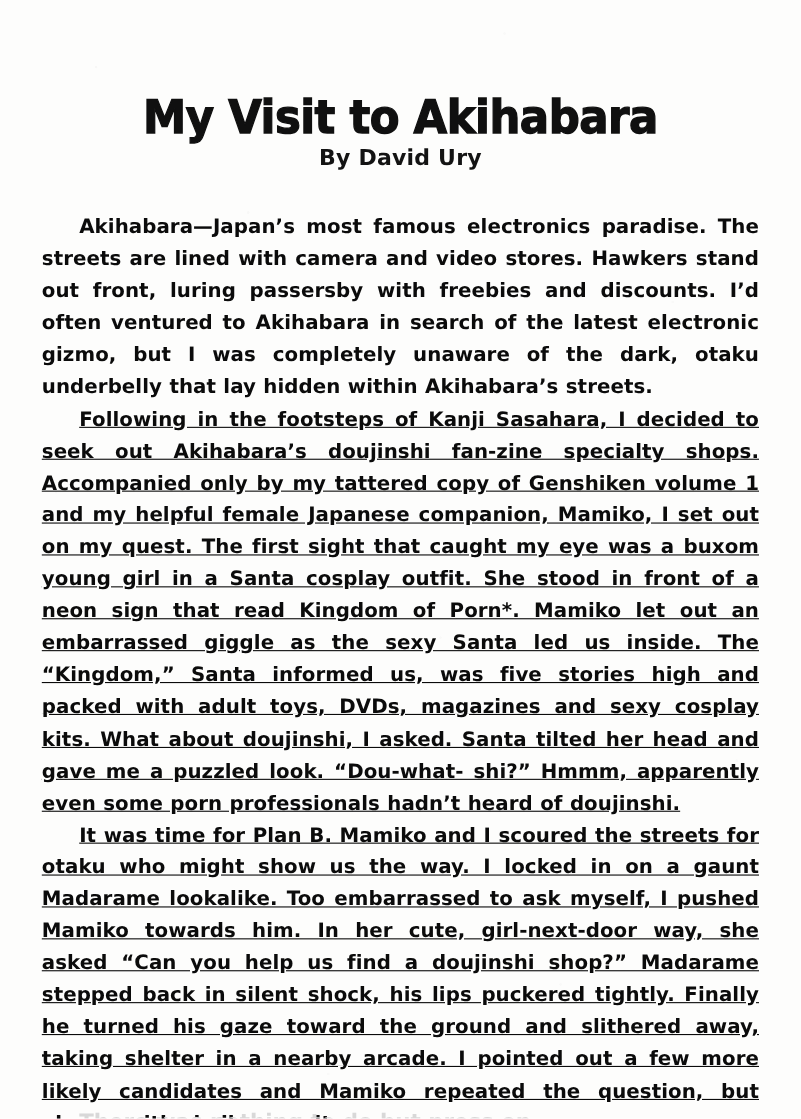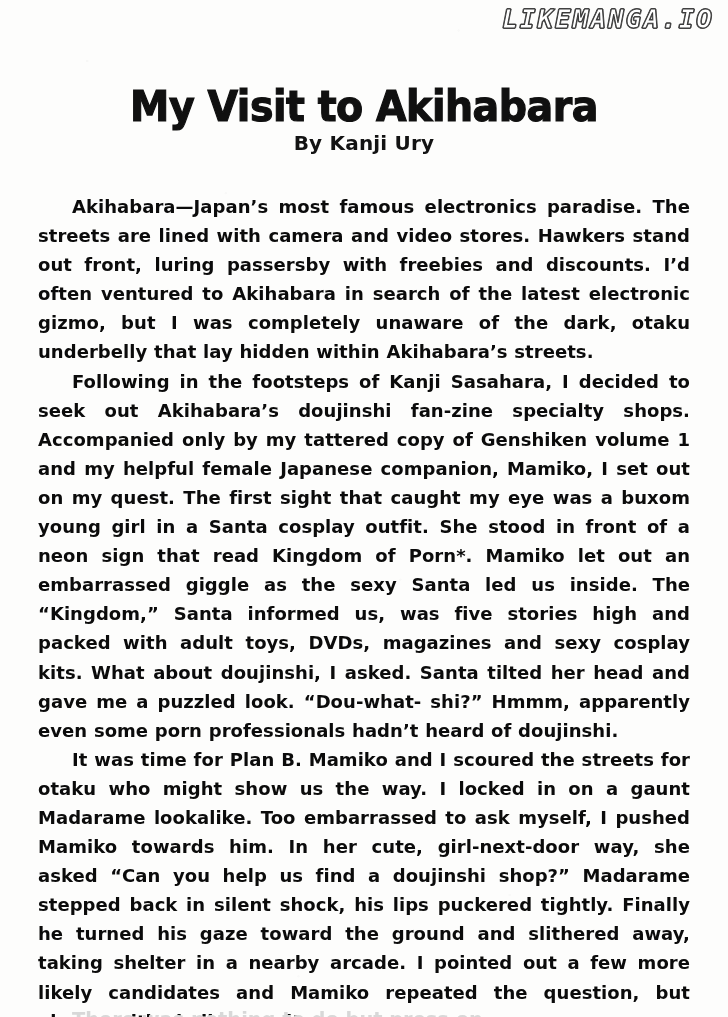--- a/index.html
+++ b/index.html
@@ -102,20 +102,21 @@
     text-align: justify;
     text-indent: 34px;
     font-weight: 600;
     letter-spacing: .05px;
     color: #0b0b0b;
     word-spacing: .4px;
   }
 
   .para + .para {
     margin-top: 0;
+    text-decoration: underline;
   }
 
   
   .para-clipped {
     position: absolute;
     top: 1005px;
     left: 38px;
     width: 652px;
     height: 12px;
     overflow: hidden;
@@ -128,25 +129,24 @@
     margin: 0;
   }
 </style>
 </head>
 <body>
 
 <div class="page">
 
   <div class="grain"></div>
 
-  <div class="watermark">LIKEMANGA.IO</div>
 
   <h1 class="title">My Visit to Akihabara</h1>
 
-  <div class="byline">By Kanji Ury</div>
+  <div class="byline">By David Ury</div>
 
   <div class="article">
     <p class="para">Akihabara—Japan’s most famous electronics paradise. The streets are lined with camera and video stores. Hawkers stand out front, luring passersby with freebies and discounts. I’d often ventured to Akihabara in search of the latest electronic gizmo, but I was completely unaware of the dark, otaku underbelly that lay hidden within Akihabara’s streets.</p>
     <p class="para">Following in the footsteps of Kanji Sasahara, I decided to seek out Akihabara’s doujinshi fan-zine specialty shops. Accompanied only by my tattered copy of Genshiken volume 1 and my helpful female Japanese companion, Mamiko, I set out on my quest. The first sight that caught my eye was a buxom young girl in a Santa cosplay outfit. She stood in front of a neon sign that read Kingdom of Porn*. Mamiko let out an embarrassed giggle as the sexy Santa led us inside. The “Kingdom,” Santa informed us, was five stories high and packed with adult toys, DVDs, magazines and sexy cosplay kits. What about doujinshi, I asked. Santa tilted her head and gave me a puzzled look. “Dou-what- shi?” Hmmm, apparently even some porn professionals hadn’t heard of doujinshi.</p>
     <p class="para">It was time for Plan B.  Mamiko and I scoured the streets for otaku who might show us the way. I locked in on a gaunt Madarame lookalike. Too embarrassed to ask myself, I pushed Mamiko towards him. In her cute, girl-next-door way, she asked “Can you help us find a doujinshi shop?” Madarame stepped back in silent shock, his lips puckered tightly. Finally he turned his gaze toward the ground and slithered away, taking shelter in a nearby arcade. I pointed out a few more likely candidates and Mamiko repeated the question, but always with similar results.</p>
   </div>
 
   <p class="para-clipped">There was nothing to do but press on</p>
 
 </div>

